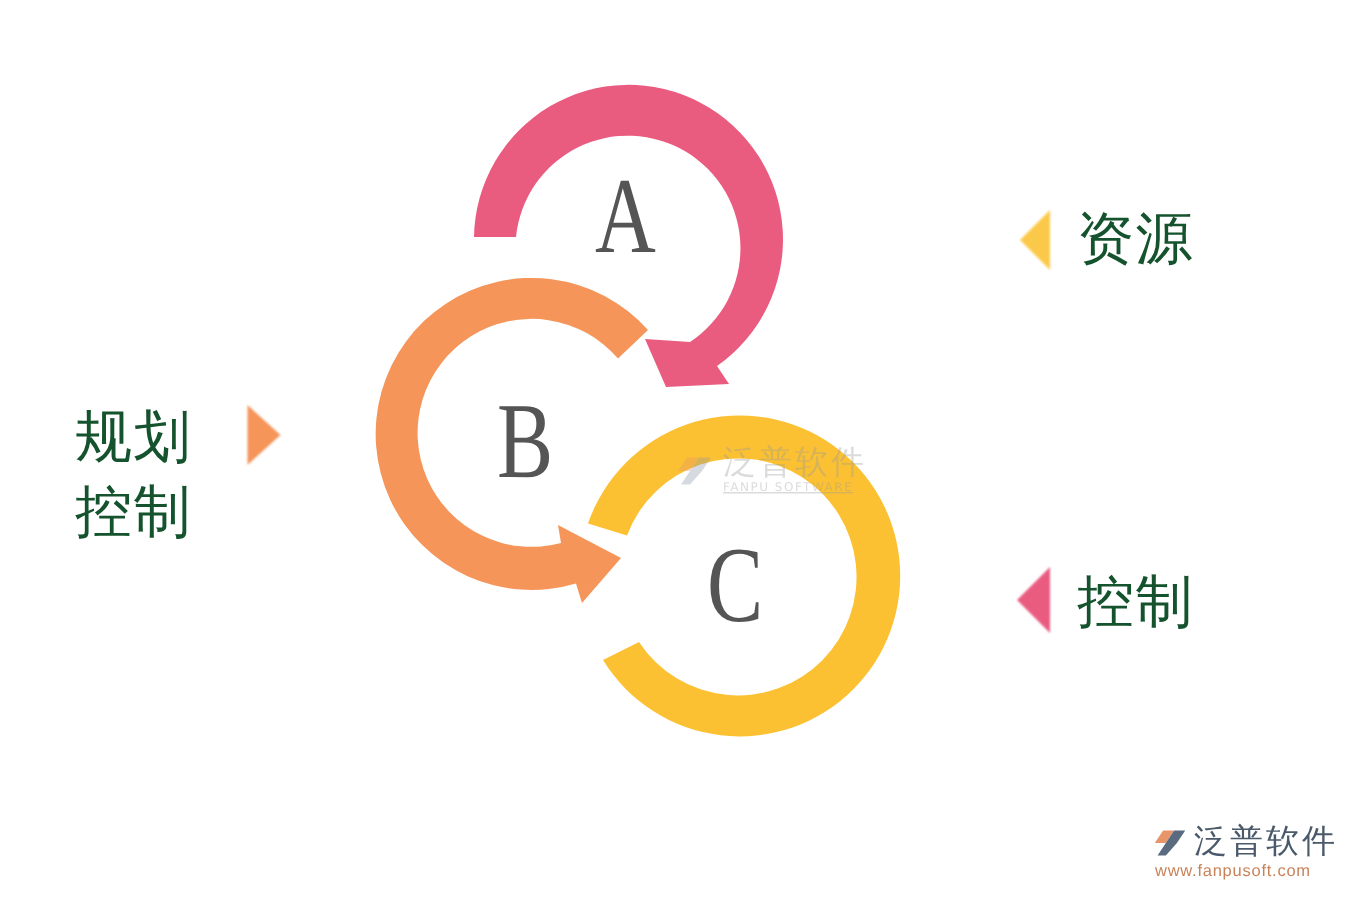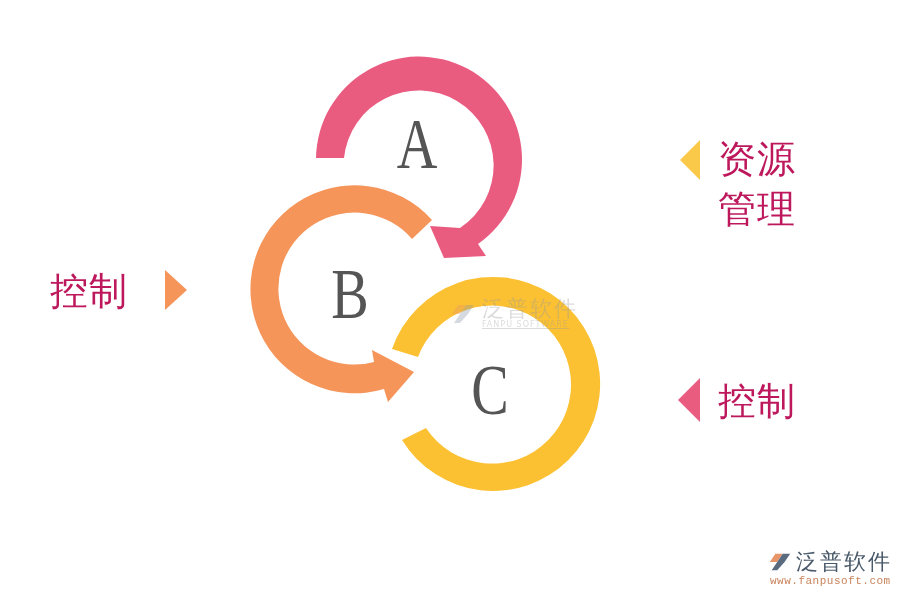--- a/index.html
+++ b/index.html
@@ -15,21 +15,21 @@
       color: #555555;
       font-size: 72px;
       line-height: 1;
       transform: scaleX(0.78);
       transform-origin: center;
       text-align: center;
       width: 60px;
     }
     .label {
       position: absolute;
-      color: #be185d;
+      color: #14532d;
       font-family: "DejaVu Sans", sans-serif;
       font-size: 38px;
       line-height: 50px;
       letter-spacing: 1px;
     }
     .label span { display: block; }
     .tri { position: absolute; width: 0; height: 0; filter: blur(0.6px); }
     .watermark {
       position: absolute; left: 450px; top: 298px;
       opacity: 0.35; display: flex; align-items: center;
@@ -37,21 +37,21 @@
     .watermark .wm-text { display: flex; flex-direction: column; margin-left: 6px; }
     .watermark .wm-cn { font-size: 22px; color: #9a9a9a; letter-spacing: 2px; line-height: 22px; }
     .watermark .wm-en { font-size: 8px; color: #9a9a9a; letter-spacing: 1px; line-height: 10px; text-decoration: underline; }
     .brand {
       position: absolute; left: 768px; top: 550px;
       display: flex; flex-direction: column; align-items: flex-start;
     }
     .brand .row { display: flex; align-items: center; }
     .brand .brand-cn { font-size: 22px; color: #4a5a6a; letter-spacing: 2px; line-height: 24px; margin-left: 4px; }
     .brand .brand-url {
-      font-family: Liberation Mono, monospace; font-size: 11px; color: #c8825a;
+      font-family: Liberation Sans, sans-serif; font-size: 11px; color: #c8825a;
       line-height: 14px; margin-left: 2px; letter-spacing: 0.5px;
     }
   </style>
 </head>
 <body>
 
 <svg id="diagram" viewBox="0 0 900 600" xmlns="http://www.w3.org/2000/svg">
 
   <g>
     <path fill="#EA5B80" d="M 316 158
@@ -92,24 +92,24 @@
   </svg>
   <div class="wm-text">
     <span class="wm-cn">泛普软件</span>
     <span class="wm-en">FANPU SOFTWARE</span>
   </div>
 </div>
 
 <div class="tri" style="left:680px; top:140px; border-top:20px solid transparent; border-bottom:20px solid transparent; border-right:20px solid #FBC94A;"></div>
 <div class="label" style="left:718px; top:134px;">
   <span>资源</span>
-  <span>管理</span>
 </div>
 
 <div class="label" style="left:50px; top:266px;">
+  <span>规划</span>
   <span>控制</span>
 </div>
 <div class="tri" style="left:165px; top:270px; border-top:20px solid transparent; border-bottom:20px solid transparent; border-left:22px solid #F5955A;"></div>
 
 <div class="tri" style="left:678px; top:378px; border-top:22px solid transparent; border-bottom:22px solid transparent; border-right:22px solid #EA5B80;"></div>
 <div class="label" style="left:718px; top:376px;">
   <span>控制</span>
 </div>
 
 <div class="brand">

